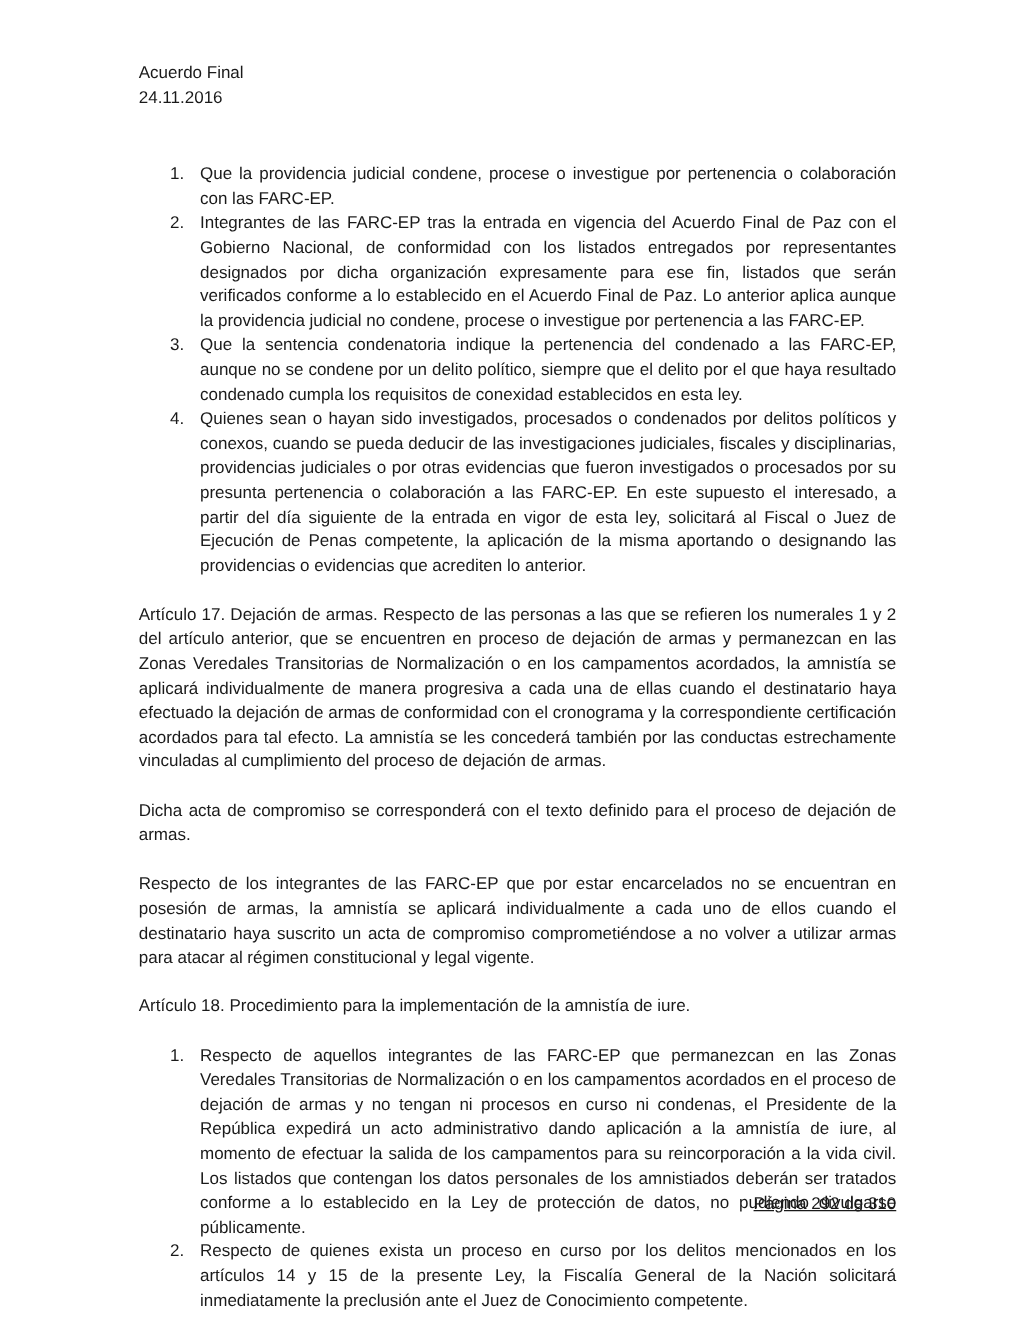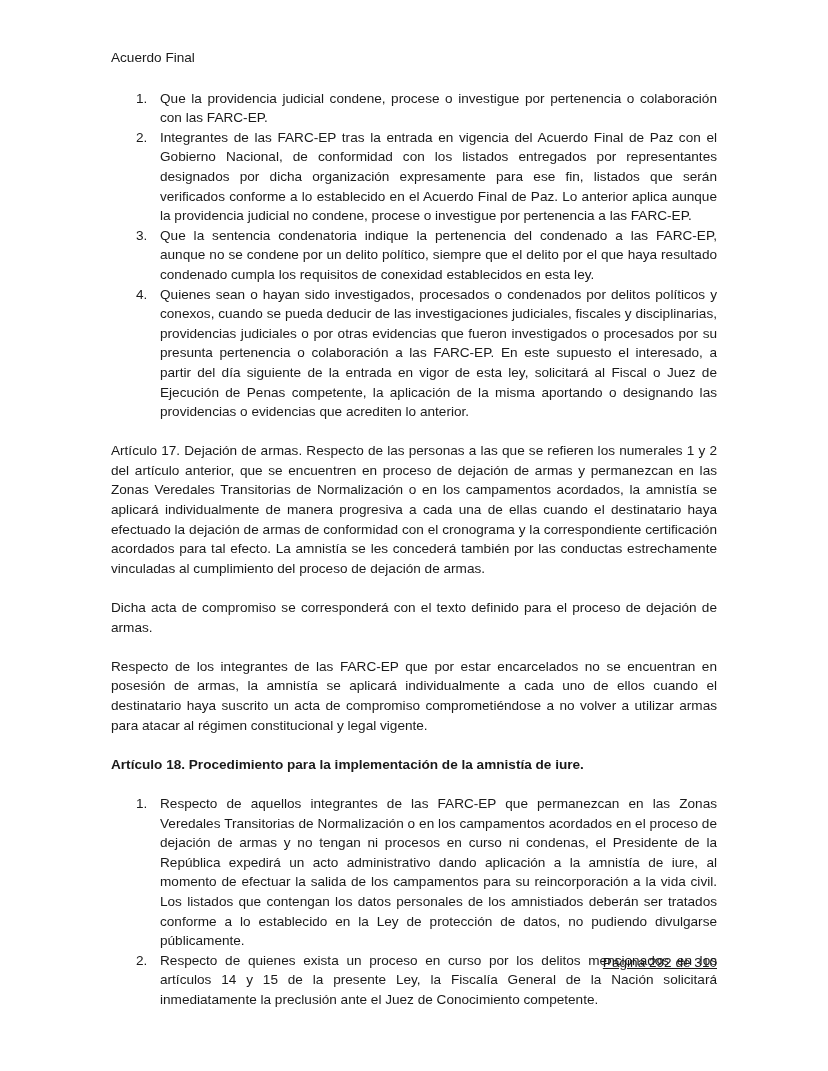--- a/index.html
+++ b/index.html
@@ -21,21 +21,21 @@
       position: absolute;
       left: 111px;
       top: 48px;
       width: 606px;
     }
     .header-line {
       display: block;
       text-align: left;
     }
     .header {
-      margin-bottom: 21px;
+      margin-bottom: 42px;
     }
     ol.numlist {
       list-style: none;
       margin: 0;
       padding: 0 0 0 49px;
     }
     ol.numlist li {
       position: relative;
       text-align: justify;
     }
@@ -44,40 +44,41 @@
       left: -24px;
       top: 0;
     }
     p {
       margin: 0;
       text-align: justify;
     }
     .para-gap { margin-top: 19.6px; }
     .bold { font-weight: normal; }
     .article-title-only {
-      font-weight: bold;
+      font-weight: normal;
       margin-top: 19.6px;
       margin-bottom: 19.6px;
     }
     .footer {
       position: absolute;
       left: 111px;
       top: 953px;
       width: 606px;
       text-align: right;
       text-decoration: underline;
     }
   </style>
 </head>
 <body>
 
 <div class="page">
 
   <div class="header">
     <span class="header-line">Acuerdo Final</span>
+    <span class="header-line">24.11.2016</span>
   </div>
 
   <ol class="numlist">
     <li>
       <span class="num">1.</span>
       <span>Que la providencia judicial condene, procese o investigue por pertenencia o colaboración con las FARC-EP.</span>
     </li>
     <li>
       <span class="num">2.</span>
       <span>Integrantes de las FARC-EP tras la entrada en vigencia del Acuerdo Final de Paz con el Gobierno Nacional, de conformidad con los listados entregados por representantes designados por dicha organización expresamente para ese fin, listados que serán verificados conforme a lo establecido en el Acuerdo Final de Paz. Lo anterior aplica aunque la providencia judicial no condene, procese o investigue por pertenencia a las FARC-EP.</span>

